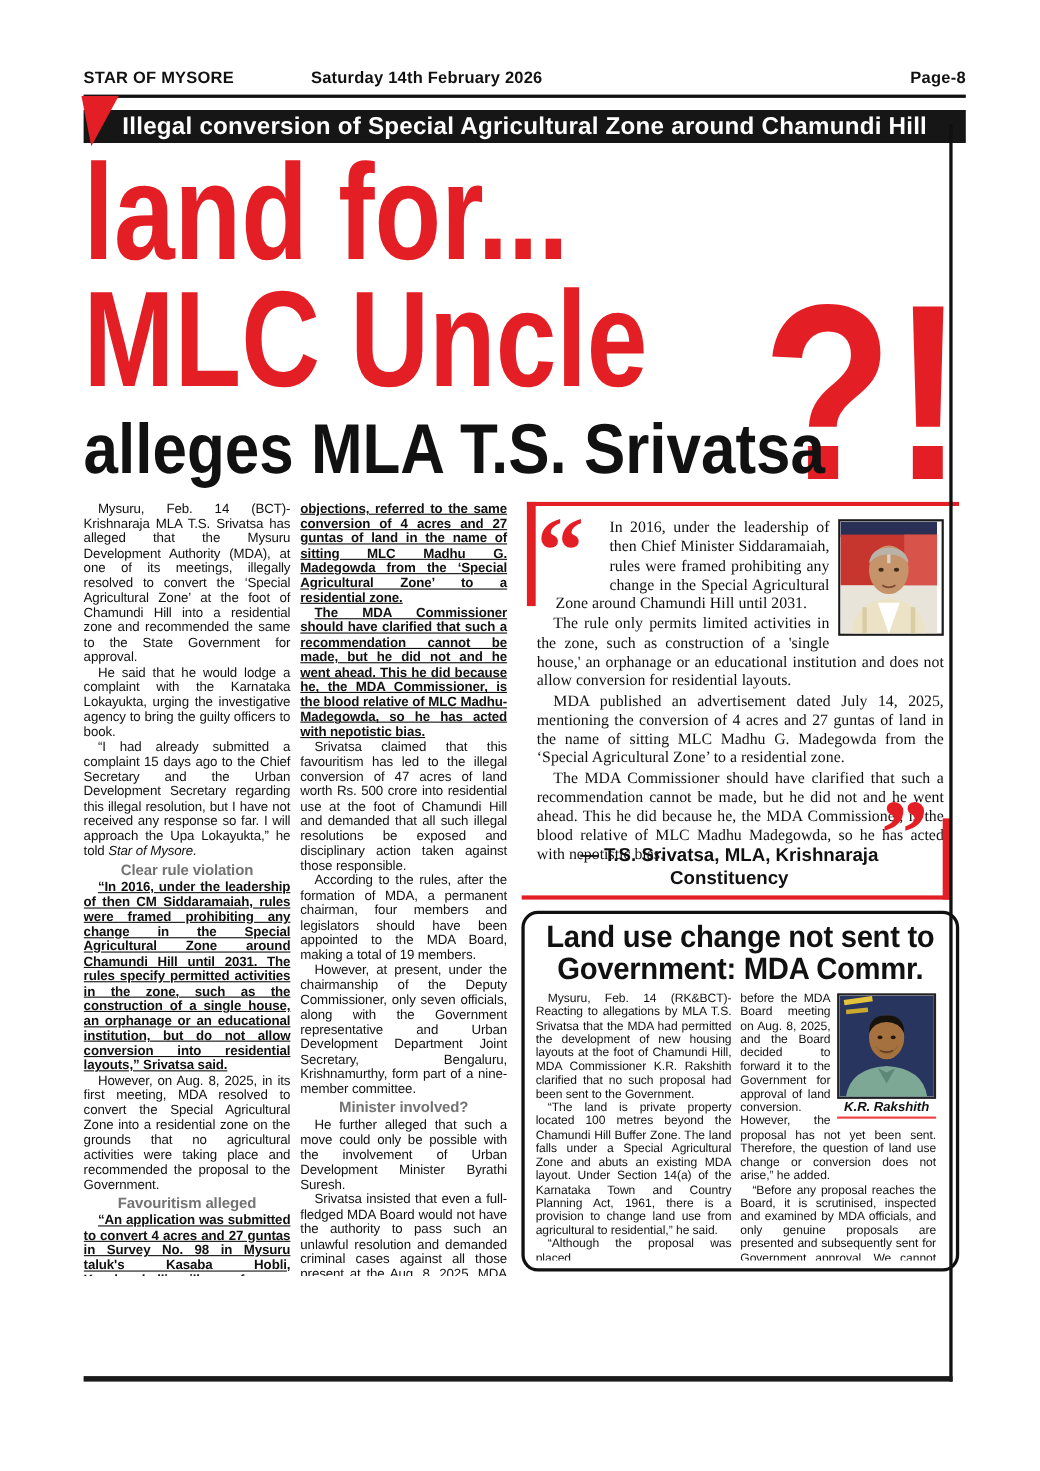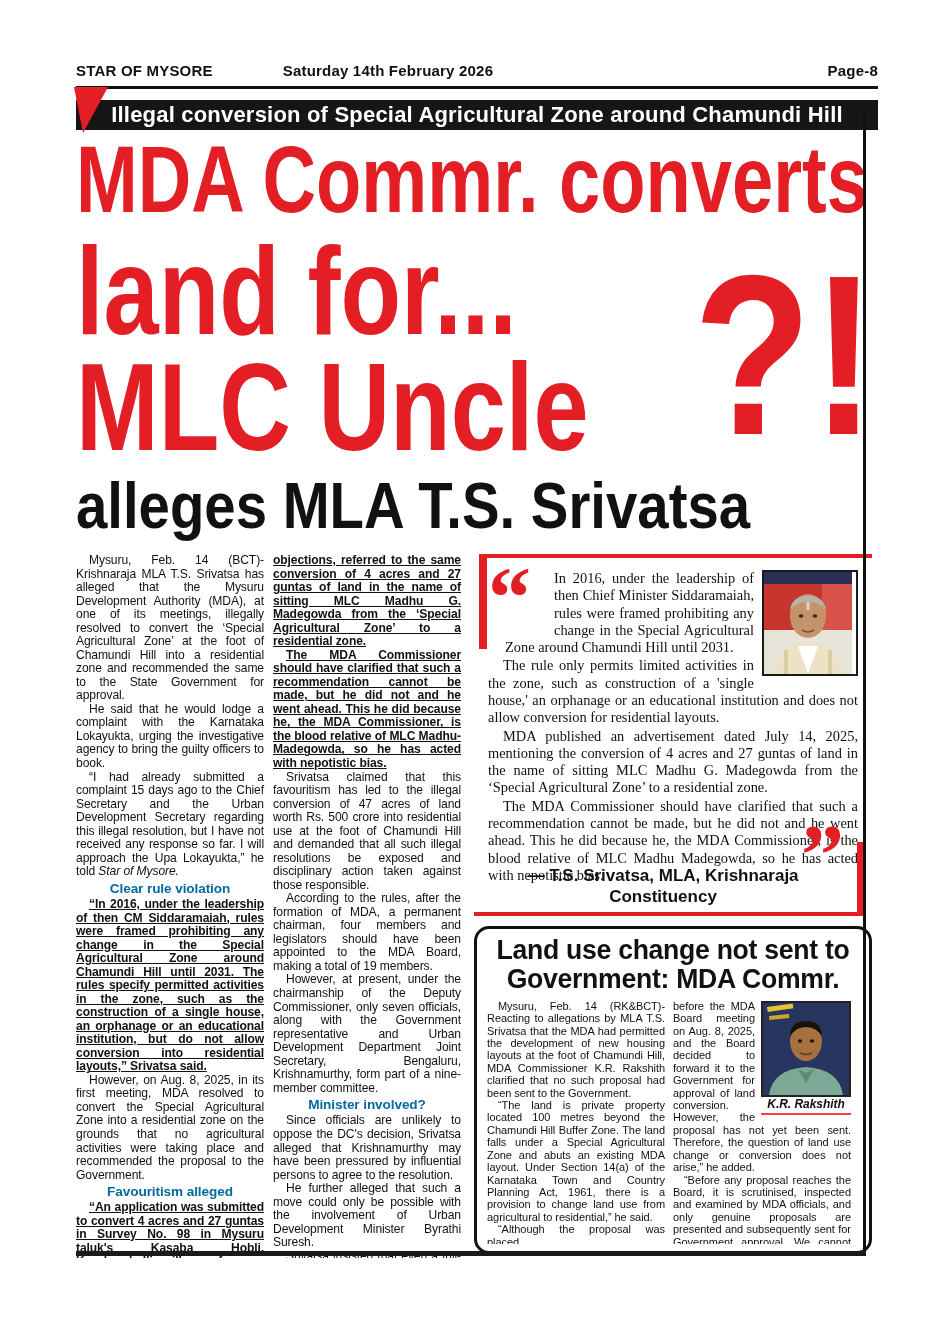--- a/index.html
+++ b/index.html
@@ -33,21 +33,21 @@
 
   
   .columns{display:flex;margin-top:10px;height:704px;overflow:hidden;}
   .col{width:188px;font-size:12.1px;line-height:1.12;letter-spacing:-.1px;}
   .col2{margin-left:9px;}
   .right-region{width:398px;margin-left:13px;}
 
   .para{margin:0;text-align:justify;text-indent:13px;}
   .para.noindent{text-indent:0;}
   .para.bold{font-weight:bold;text-decoration:underline;}
-  .para.subhead{color:#0369a1;font-weight:bold;text-align:center;text-indent:0;
+  .para.subhead{color:#737373;font-weight:bold;text-align:center;text-indent:0;
                 font-size:13.6px;margin:2px 0;}
   .para em{font-style:italic;}
 
   
   .quote-box{position:relative;height:362px;padding:16px 14px 0 14px;box-sizing:border-box;
              font-family:"Liberation Serif",serif;font-size:14.4px;line-height:1.2;overflow:hidden;}
   .qtop{position:absolute;top:0;left:5px;right:0;height:4px;background:#e31e25;}
   .qleft{position:absolute;top:0;left:5px;width:8px;height:95px;background:#e31e25;}
   .qbottom{position:absolute;bottom:0;left:0;right:7px;height:4px;background:#e31e25;}
   .qright{position:absolute;bottom:0;right:7px;width:8px;height:74px;background:#e31e25;}
@@ -93,21 +93,20 @@
     </div>
 
     <div class="kicker">
       <svg class="kicker-flag" viewBox="0 0 36 46">
         <polygon points="1,0 35,0 10,46" fill="#e31e25"></polygon>
       </svg>
       <span>Illegal conversion of Special Agricultural Zone around Chamundi Hill</span>
     </div>
 
     <div class="headline">
-      <div class="hl hl1"><span>MDA Commr. converts</span></div>
       <div class="hl hl2"><span>land for...</span></div>
       <div class="hl hl3"><span>MLC Uncle</span></div>
       <div class="interrobang">?!</div>
       <div class="byline"><span>alleges MLA T.S. Srivatsa</span></div>
     </div>
 
     <div class="columns">
       <div class="col col1">
           <p class="para">Mysuru, Feb. 14 (BCT)- Krishnaraja MLA T.S. Srivatsa has alleged that the Mysuru Development Authority (MDA), at one of its meetings, illegally resolved to convert the ‘Special Agricultural Zone’ at the foot of Chamundi Hill into a residential zone and recommended the same to the State Government for approval.</p>
           <p class="para">He said that he would lodge a complaint with the Karnataka Lokayukta, urging the investigative agency to bring the guilty officers to book.</p>
@@ -118,21 +117,20 @@
           <p class="para subhead">Favouritism alleged</p>
           <p class="para bold">“An application was submitted to convert 4 acres and 27 guntas in Survey No. 98 in Mysuru taluk's Kasaba Hobli, Kurubarahalli village, from a ‘special agricultural zone’ to a residential zone. This is nepotism because a press publication by MDA dated July 14, 2025, calling for public</p>
         </div>
       <div class="col col2">
           <p class="para bold noindent">objections, referred to the same conversion of 4 acres and 27 guntas of land in the name of sitting MLC Madhu G. Madegowda from the ‘Special Agricultural Zone’ to a residential zone.</p>
           <p class="para bold">The MDA Commissioner should have clarified that such a recommendation cannot be made, but he did not and he went ahead. This he did because he, the MDA Commissioner, is the blood relative of MLC Madhu-Madegowda, so he has acted with nepotistic bias.</p>
           <p class="para">Srivatsa claimed that this favouritism has led to the illegal conversion of 47 acres of land worth Rs. 500 crore into residential use at the foot of Chamundi Hill and demanded that all such illegal resolutions be exposed and disciplinary action taken against those responsible.</p>
           <p class="para">According to the rules, after the formation of MDA, a permanent chairman, four members and legislators should have been appointed to the MDA Board, making a total of 19 members.</p>
           <p class="para">However, at present, under the chairmanship of the Deputy Commissioner, only seven officials, along with the Government representative and Urban Development Department Joint Secretary, Bengaluru, Krishnamurthy, form part of a nine-member committee.</p>
           <p class="para subhead">Minister involved?</p>
-          <p class="para">Since officials are unlikely to oppose the DC's decision, Srivatsa alleged that Krishnamurthy may have been pressured by influential persons to agree to the resolution.</p>
           <p class="para">He further alleged that such a move could only be possible with the involvement of Urban Development Minister Byrathi Suresh.</p>
           <p class="para">Srivatsa insisted that even a full-fledged MDA Board would not have the authority to pass such an unlawful resolution and demanded criminal cases against all those present at the Aug. 8, 2025, MDA meeting and the Minister.</p>
         </div>
 
       <div class="right-region">
 
         <div class="quote-box">
           <div class="qtop"></div>
           <div class="qleft"></div>
           <div class="qbottom"></div>

